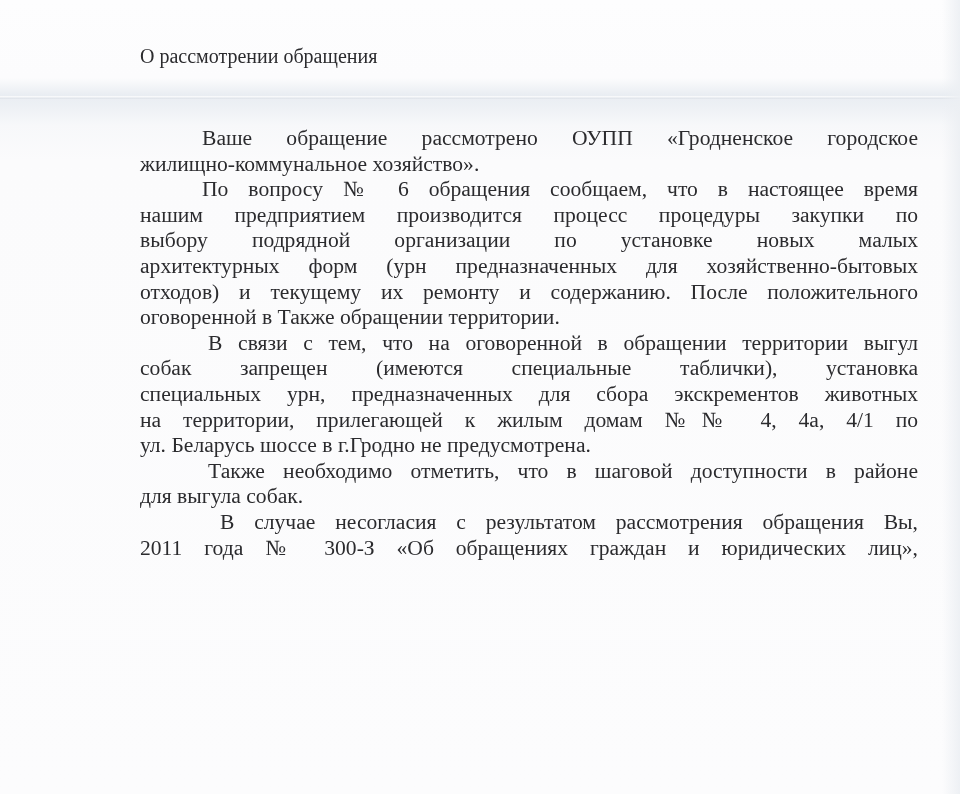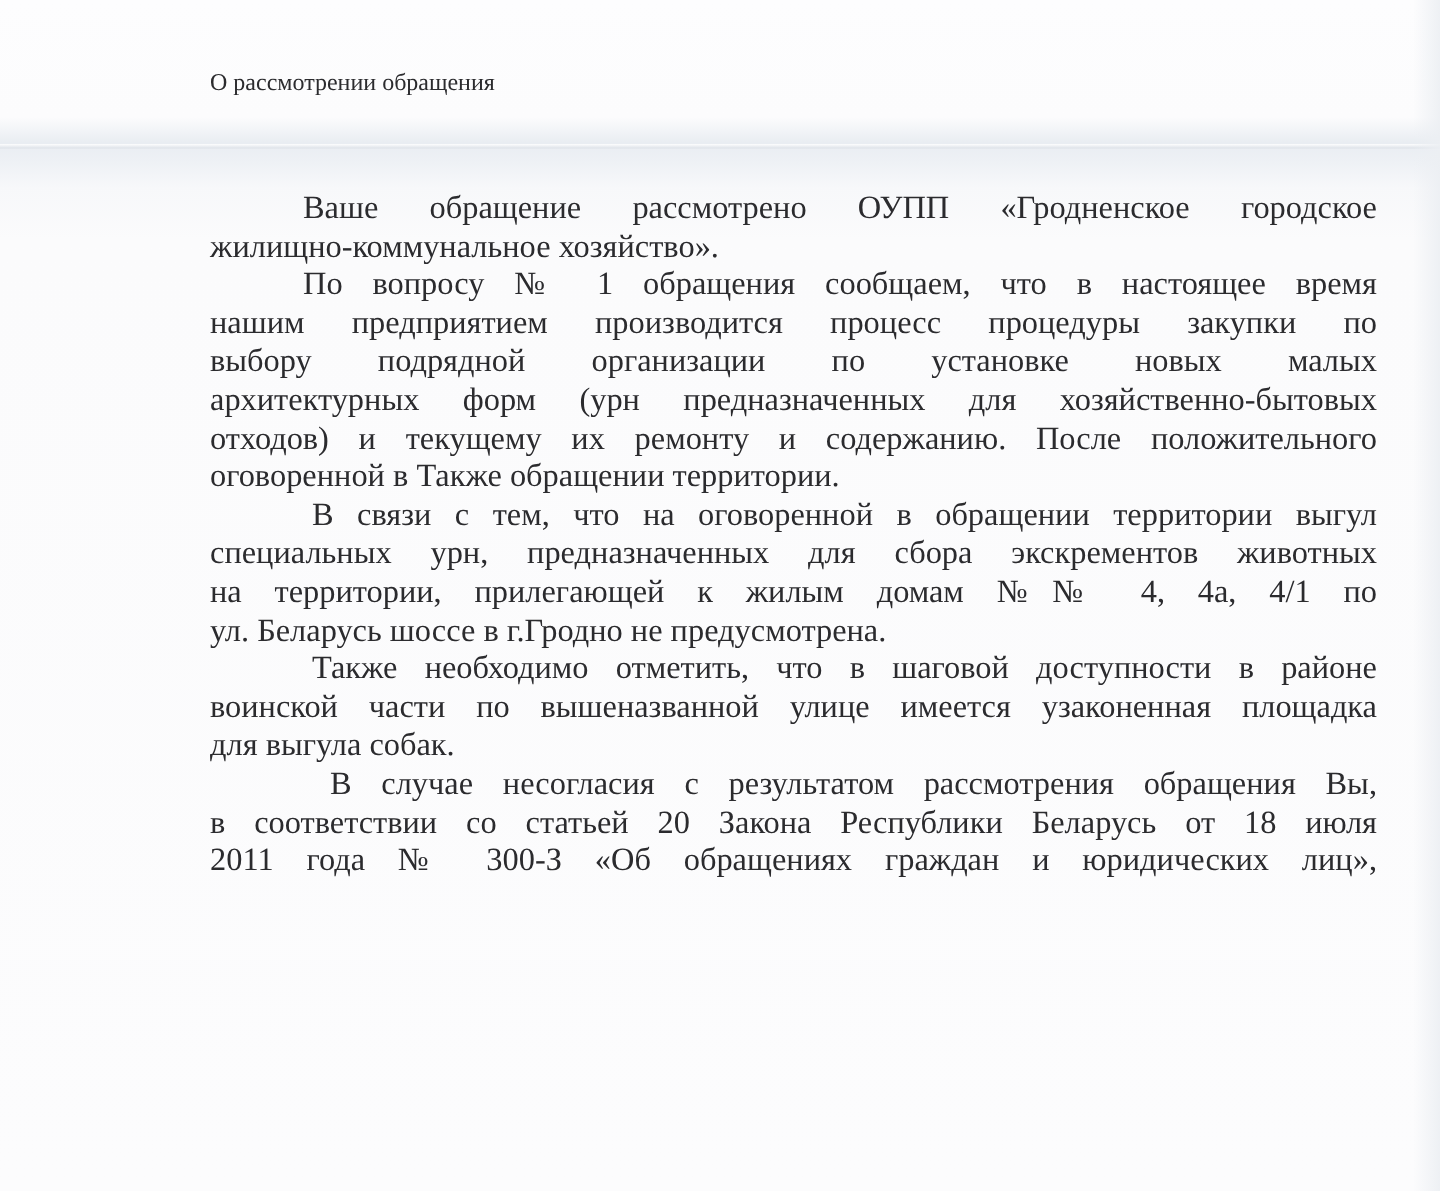--- a/index.html
+++ b/index.html
@@ -40,21 +40,21 @@
     left: 140px;
     top: 0;
     width: 778px;
     font-family: "Liberation Serif", "DejaVu Serif", serif;
     color: #2b2b2e;
   }
   .subject {
     position: absolute;
     top: 43px;
     left: 0;
-    font-size: 16px;
+    font-size: 20px;
     line-height: 26px;
     white-space: nowrap;
   }
   .body-text {
     position: absolute;
     top: 126px;
     left: 0;
     width: 778px;
     font-size: 21.6px;
     line-height: 25.6px;
@@ -92,40 +92,39 @@
   <div class="subject">О рассмотрении обращения</div>
 
   <div class="body-text">
 
     <div>
       <span class="line just first">Ваше обращение рассмотрено ОУПП «Гродненское городское</span>
       <span class="line">жилищно-коммунальное хозяйство».</span>
     </div>
 
     <div>
-      <span class="line just first">По вопросу № 1 обращения сообщаем, что в настоящее время</span>
+      <span class="line just first">По вопросу № 6 обращения сообщаем, что в настоящее время</span>
       <span class="line just">нашим предприятием производится процесс процедуры закупки по</span>
       <span class="line just">выбору подрядной организации по установке новых малых</span>
       <span class="line just">архитектурных форм (урн предназначенных для хозяйственно-бытовых</span>
       <span class="line just">отходов) и текущему их ремонту и содержанию. После положительного</span>
       <span class="line">оговоренной в Также обращении территории.</span>
     </div>
 
     <div>
       <span class="line just first2">В связи с тем, что на оговоренной в обращении территории выгул</span>
+      <span class="line just">собак запрещен (имеются специальные таблички), установка</span>
       <span class="line just">специальных урн, предназначенных для сбора экскрементов животных</span>
       <span class="line just">на территории, прилегающей к жилым домам №№ 4, 4а, 4/1 по</span>
       <span class="line">ул. Беларусь шоссе в г.Гродно не предусмотрена.</span>
     </div>
 
     <div>
       <span class="line just first2">Также необходимо отметить, что в шаговой доступности в районе</span>
-      <span class="line just">воинской части по вышеназванной улице имеется узаконенная площадка</span>
       <span class="line">для выгула собак.</span>
     </div>
 
     <div>
       <span class="line just first3">В случае несогласия с результатом рассмотрения обращения Вы,</span>
-      <span class="line just">в соответствии со статьей 20 Закона Республики Беларусь от 18 июля</span>
       <span class="line just">2011 года № 300-З «Об обращениях граждан и юридических лиц»,</span>
     </div>
   </div>
 </div>
 
 </body></html>

